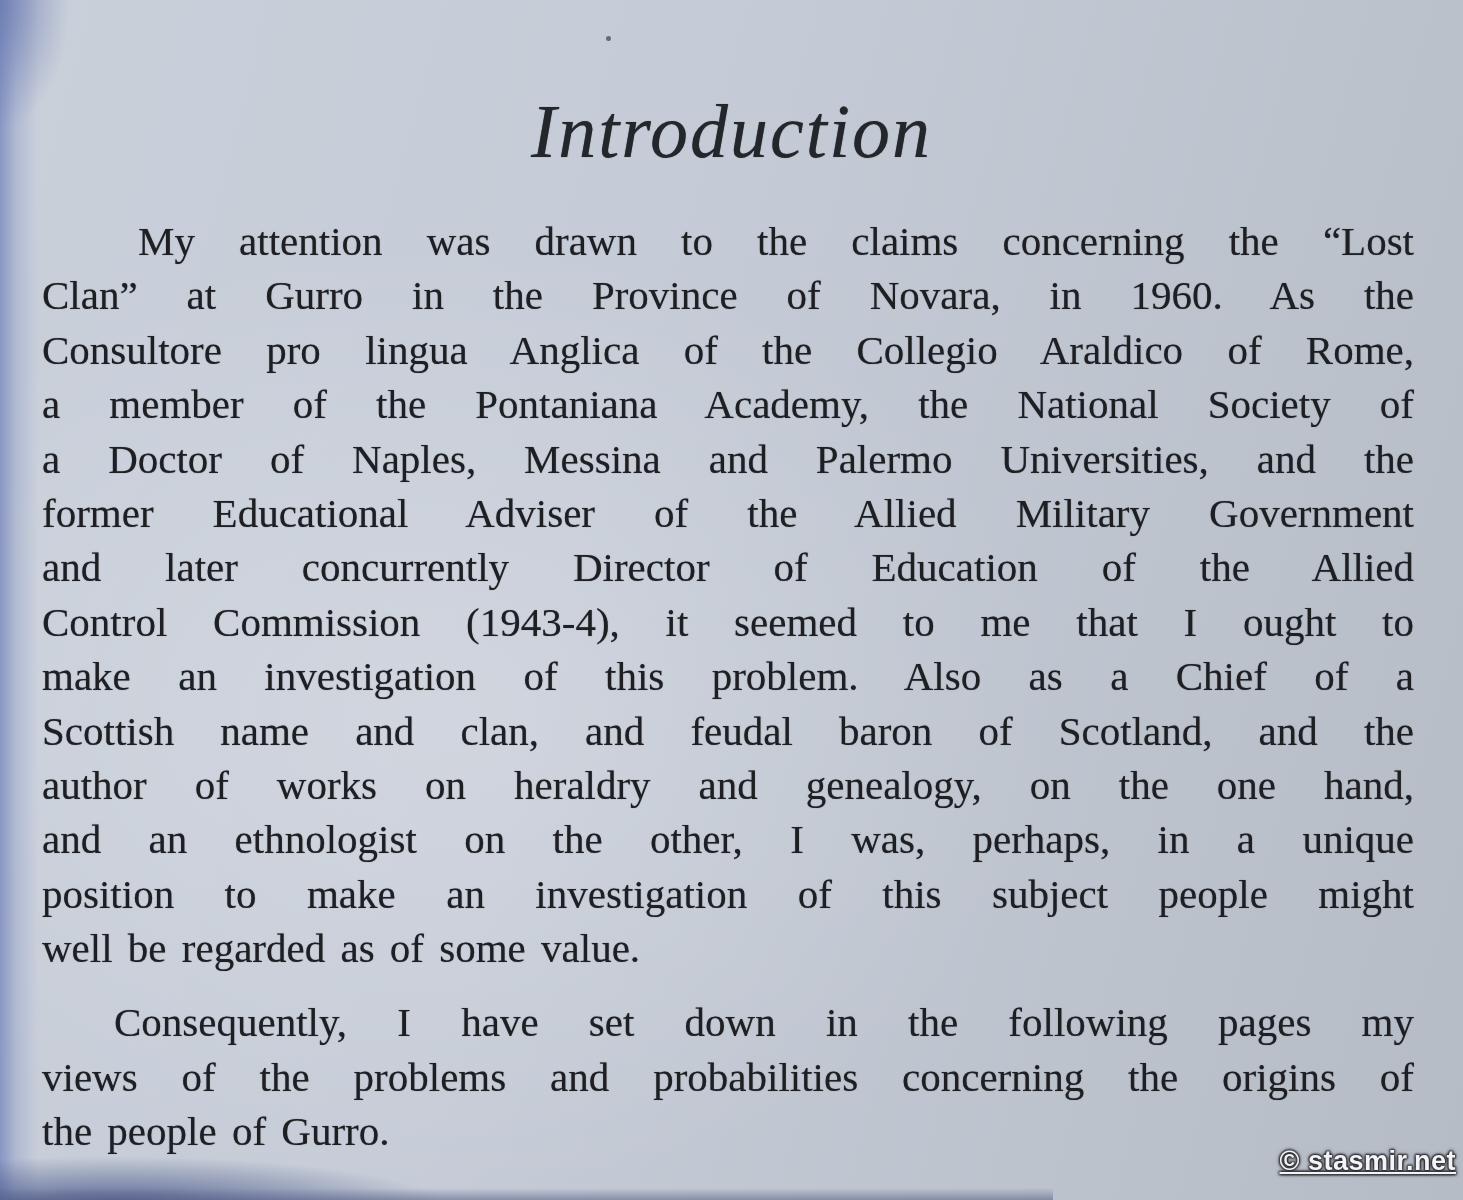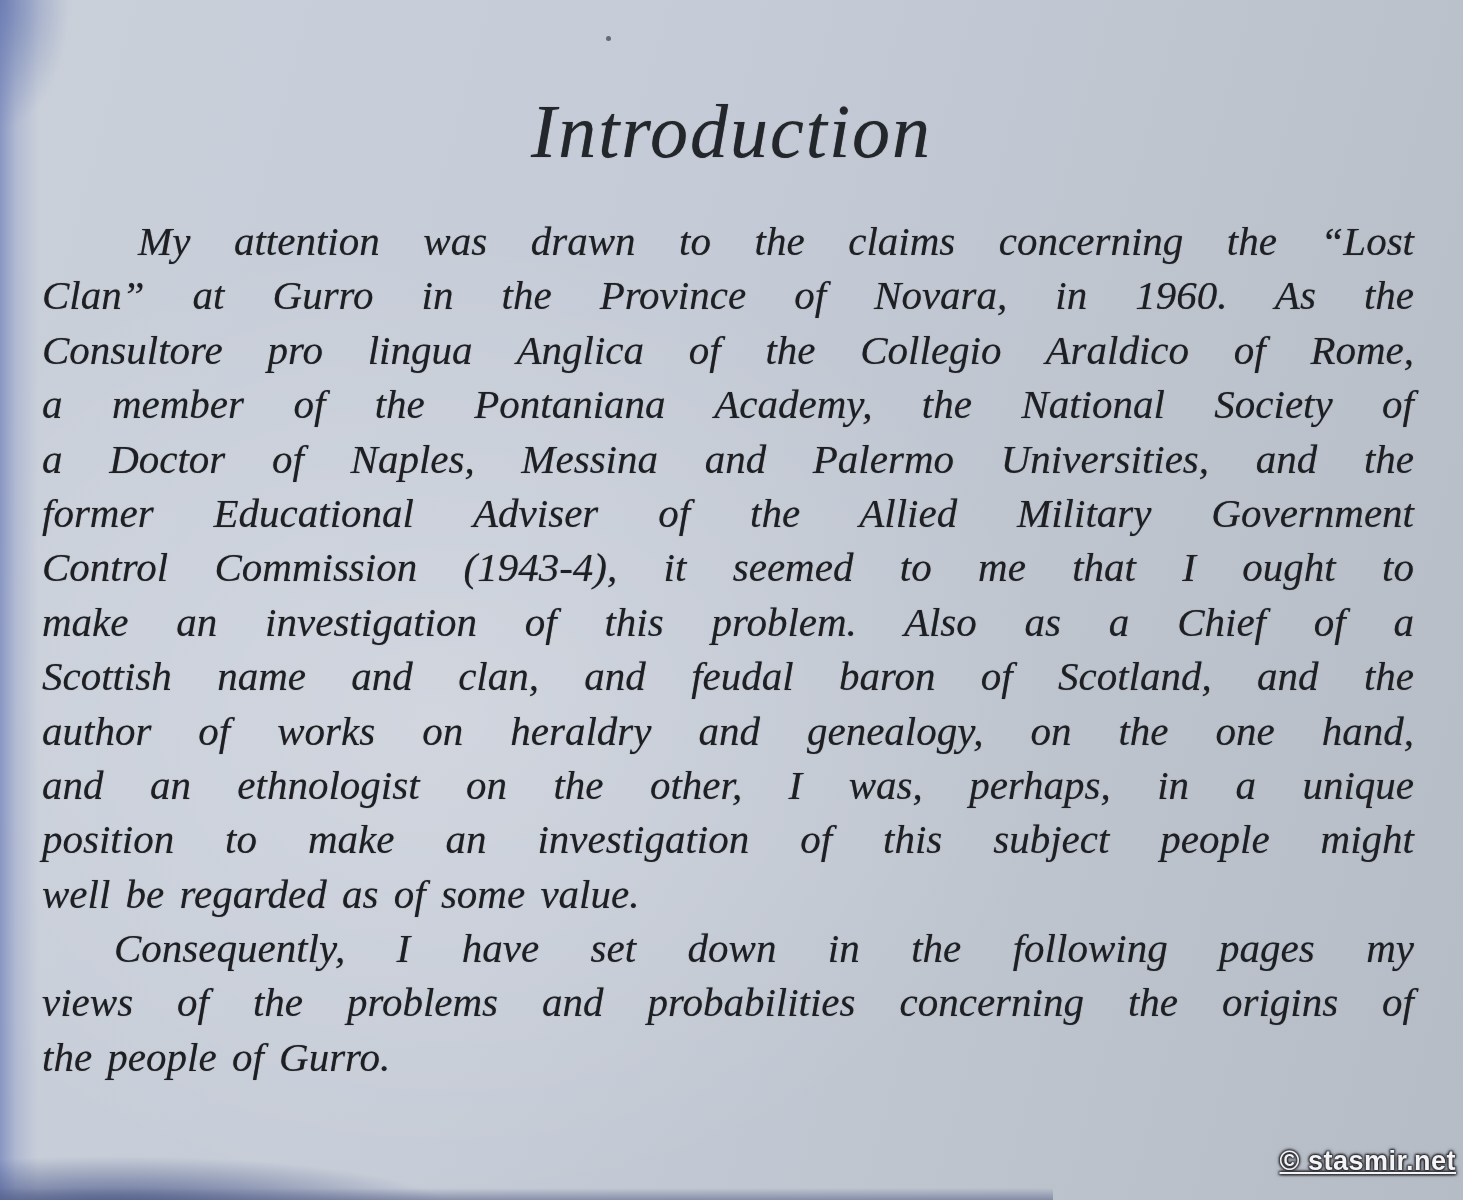--- a/index.html
+++ b/index.html
@@ -69,36 +69,35 @@
   }
   .body-text {
     position: absolute;
     left: 42px;
     top: 214px;
     width: 1372px;
     font-size: 41px;
     color: #1d1f23;
     text-shadow: 0 0 1px rgba(25,27,33,0.55);
     word-spacing: 5px;
-    font-style: italic;
   }
   .line {
     height: 54.4px;
     line-height: 54.4px;
     text-align: justify;
     
     text-align-last: justify;
     white-space: nowrap;
   }
   .line.last {
     text-align: right;
     text-align-last: left;
   }
   .line.indent-1 { text-indent: 96px; }
-  .line.indent-2 { text-indent: 72px; }
+  .line.indent-2 { text-indent: 72px; margin-top: 20px; }
   .watermark {
     position: absolute;
     right: 7px;
     bottom: 23px;
     font-family: "Liberation Sans", "DejaVu Sans", sans-serif;
     font-weight: bold;
     font-size: 27px;
     letter-spacing: 0.5px;
     color: #f4f4f6;
     text-shadow:
@@ -123,20 +122,21 @@
 
   <div class="title">Introduction</div>
 
   <div class="body-text">
     <div class="line indent-1">My attention was drawn to the claims concerning the “Lost</div>
     <div class="line">Clan” at Gurro in the Province of Novara, in 1960.  As the</div>
     <div class="line">Consultore pro lingua Anglica of the Collegio Araldico of Rome,</div>
     <div class="line">a member of the Pontaniana Academy, the National Society of</div>
     <div class="line">a Doctor of Naples, Messina and Palermo Universities, and the</div>
     <div class="line">former Educational Adviser of the Allied Military Government</div>
+    <div class="line">and later concurrently Director of Education of the Allied</div>
     <div class="line">Control Commission (1943-4), it seemed to me that I ought to</div>
     <div class="line">make an investigation of this problem.  Also as a Chief of a</div>
     <div class="line">Scottish name and clan, and feudal baron of Scotland, and the</div>
     <div class="line">author of works on heraldry and genealogy, on the one hand,</div>
     <div class="line">and an ethnologist on the other, I was, perhaps, in a unique</div>
     <div class="line">position to make an investigation of this subject people might</div>
     <div class="line last">well be regarded as of some value.</div>
     <div class="line indent-2">Consequently, I have set down in the following pages my</div>
     <div class="line">views of the problems and probabilities concerning the origins of</div>
     <div class="line last">the people of Gurro.</div>

